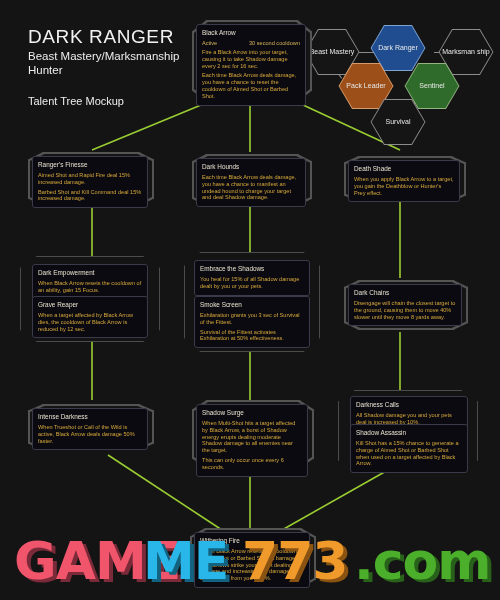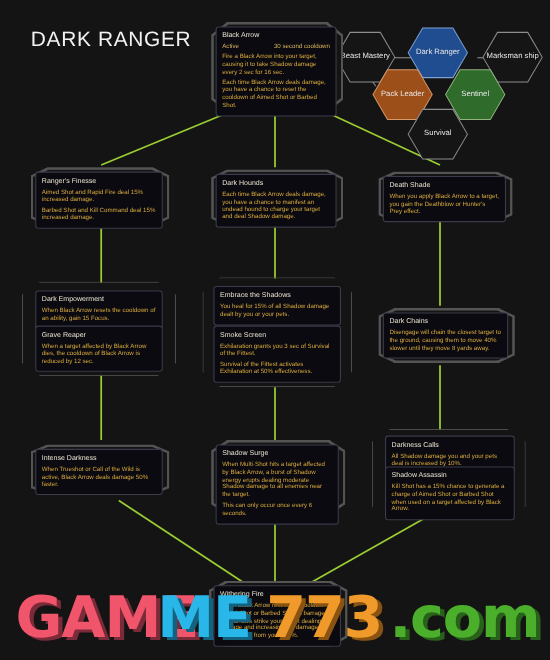--- a/index.html
+++ b/index.html
@@ -97,20 +97,22 @@
       <line x1="250" y1="352" x2="250" y2="400"></line>
       <line x1="400" y1="332" x2="400" y2="392"></line>
       <line x1="250" y1="470" x2="250" y2="530"></line>
       <line x1="108" y1="455" x2="222" y2="530"></line>
       <line x1="388" y1="470" x2="282" y2="530"></line>
     </g>
   </svg>
 
   <div class="hdr">
     <div class="t1">DARK RANGER</div>
+    <div class="t2">Beast Mastery/Marksmanship Hunter</div>
+    <div class="t3">Talent Tree Mockup</div>
   </div>
 
   <div>
     <div class="hexline" style="left:358px;top:52px;width:20px;height:1px;"></div>
     <div class="hexline" style="left:434px;top:52px;width:20px;height:1px;"></div>
     <div class="hexline" style="left:336px;top:62px;width:1px;height:18px;transform:rotate(-35deg);"></div>
     <div class="hexline" style="left:452px;top:62px;width:1px;height:18px;transform:rotate(35deg);"></div>
     <div class="hexline" style="left:373px;top:92px;width:1px;height:16px;transform:rotate(-30deg);"></div>
     <div class="hexline" style="left:416px;top:92px;width:1px;height:16px;transform:rotate(30deg);"></div>
 

